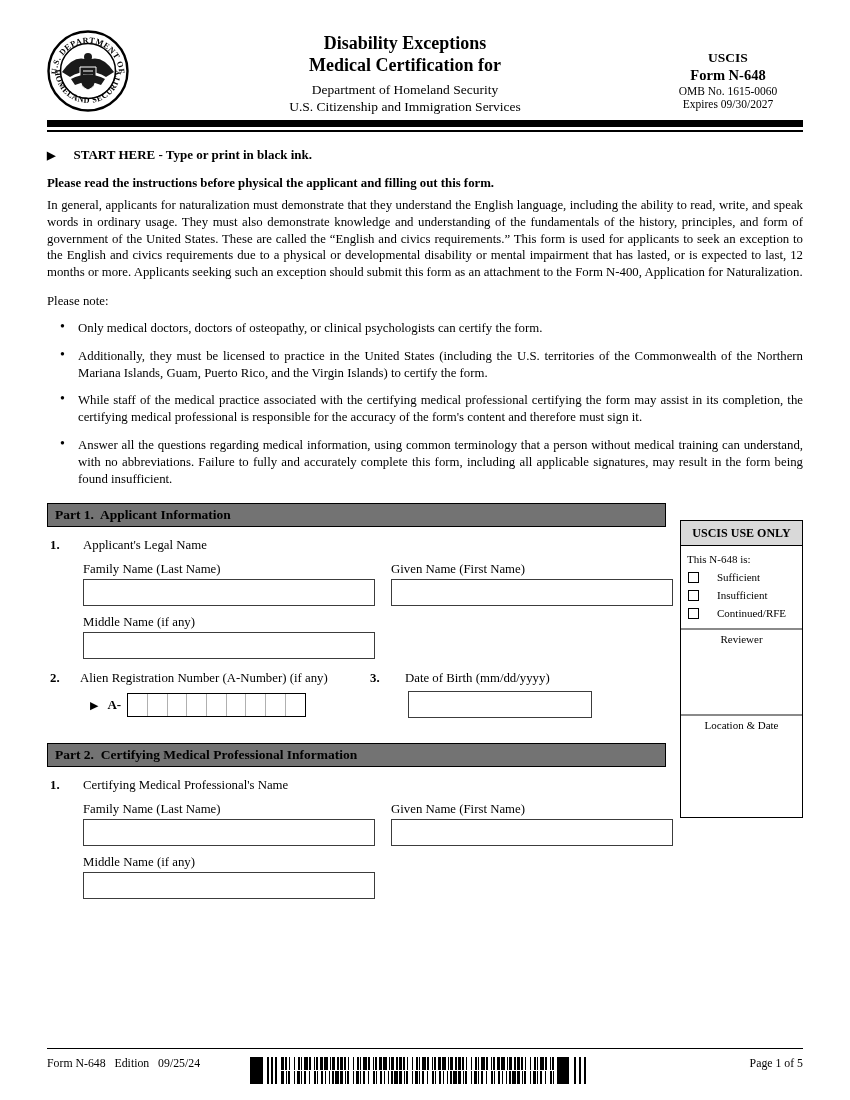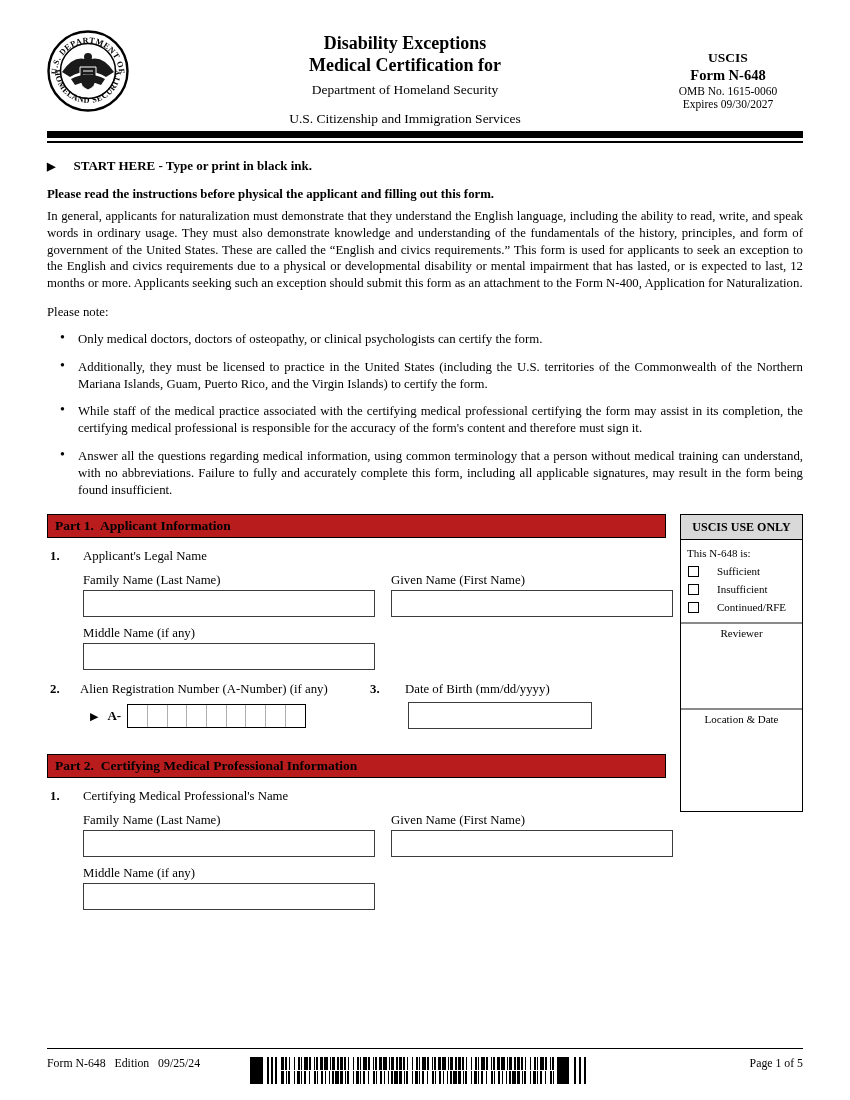--- a/index.html
+++ b/index.html
@@ -10,21 +10,21 @@
     overflow:hidden;
   }
   .content { position:absolute; left:47px; right:47px; top:0; }
 
   
   .header { display:grid; grid-template-columns:110px 1fr 150px; margin-top:26px; align-items:start; }
   .seal { width:82px; height:82px; margin-top:4px; }
   .hdr-center { text-align:center; padding-top:6px; }
   .title-line { font-size:18px; font-weight:bold; line-height:22px; }
   .dept { font-size:13.5px; font-weight:normal; margin-top:6px; }
-  .agency { font-size:13.5px; margin-top:13px; }
+  .agency { font-size:13.5px; margin-top:1px; }
   .hdr-right { text-align:center; padding-top:24px; }
   .uscis { font-size:13.5px; font-weight:bold; }
   .formnum { font-size:14.5px; font-weight:bold; margin-top:1px; }
   .omb, .expires { font-size:11.5px; margin-top:1px; }
   .black-bar { height:7px; background:#000; margin-top:4px; }
   .thin-bar { height:2px; background:#000; margin-top:3px; }
 
   
   .start-here { margin-top:15px; font-size:13px; font-weight:bold; display:flex; align-items:baseline; }
   .start-arrow { font-size:11px; margin-right:18px; }
@@ -35,21 +35,21 @@
   ul.notes li {
     position:relative; padding-left:31px; margin-bottom:11px;
     font-size:12.8px; line-height:16.8px; text-align:justify;
   }
   ul.notes li::before { content:"\2022"; position:absolute; left:13px; top:-1px; font-size:14px; }
 
   
   .form-area { position:relative; margin-top:16px; height:384px; }
   .left-col { width:619px; }
   .part-bar {
-    background:#b91c1c; border:1.5px solid #000; height:24px;
+    background:#737373; border:1.5px solid #000; height:24px;
     font-size:13.5px; font-weight:bold; line-height:21px; padding-left:7px;
     white-space:pre;
   }
   .item-row { display:flex; margin-top:11px; }
   .item-num { width:36px; font-size:12.8px; font-weight:bold; padding-left:3px; flex:none; }
   .item-label { font-size:12.8px; }
   .field-row { display:flex; margin-left:36px; margin-top:9px; }
   .field-col-l { width:292px; margin-right:16px; flex:none; }
   .field-col-r { width:282px; flex:none; }
   .fld-label { font-size:12.8px; margin-bottom:2px; }
@@ -67,21 +67,21 @@
   .anum-arrow { font-size:11px; margin-right:9px; }
   .anum-prefix { font-size:13px; font-weight:bold; margin-right:6px; }
   .comb { display:flex; border:1.5px solid #000; height:24px; background:#fff; cursor:text; }
   .comb .cell { width:19.7px; height:100%; border-right:1px solid #b0b0b0; }
   .comb .cell:last-child { border-right:none; }
   .dob-input { position:absolute; left:361px; top:1px; width:184px; }
   .part2-gap { margin-top:26px; }
 
   
   .uscis-box {
-    position:absolute; right:0; top:0; width:123px; height:298px;
+    position:absolute; right:0; top:17px; width:123px; height:298px;
     border:1.8px solid #000; background:#fff;
   }
   .uscis-box-title {
     background:#d9d9d9; border-bottom:1.5px solid #000; height:25px;
     text-align:center; font-size:12px; font-weight:bold; line-height:24px;
   }
   .ub-status { padding:7px 6px 0 6px; }
   .ub-status-label { font-size:11px; }
   .cb-row { display:flex; align-items:center; margin-top:6px;gap:11px; }
   .cb { width:11px; height:11px; border:1px solid #000; background:#fff; margin:0 7px 0 1px; flex:none; cursor:pointer; }

